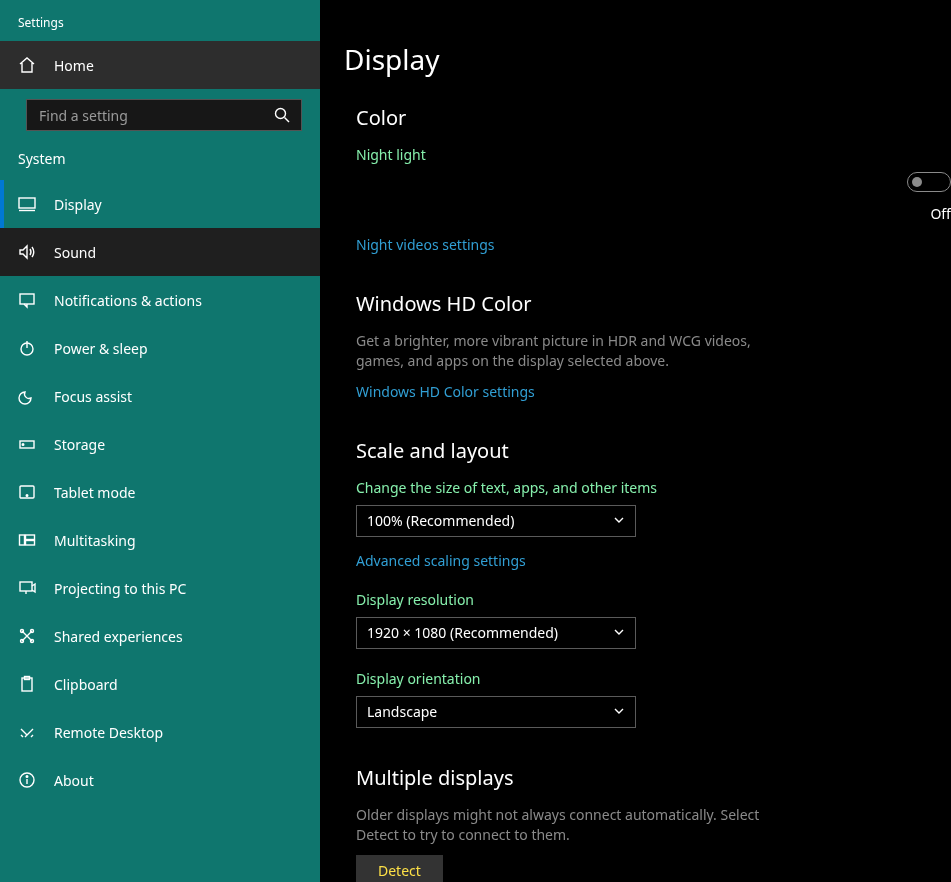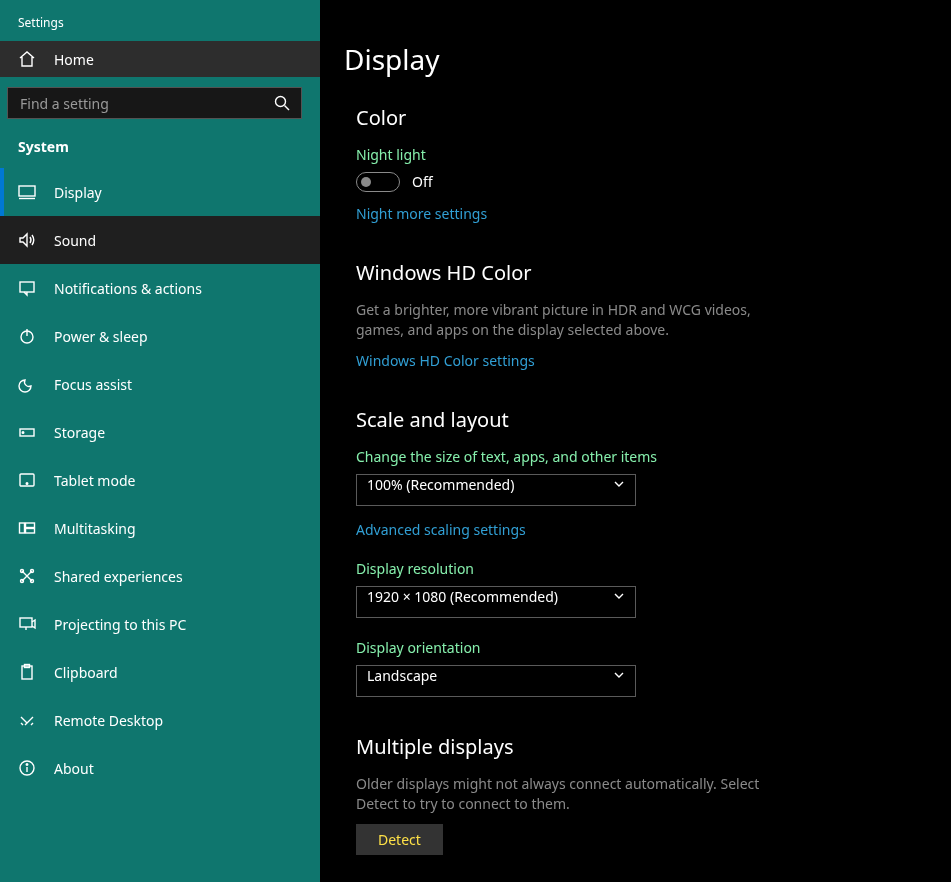--- a/index.html
+++ b/index.html
@@ -23,31 +23,31 @@
   }
   .app-title {
     padding: 14px 18px 10px 18px;
     font-size: 12px;
     font-weight: 400;
     color: #ffffff;
   }
   .home-row {
     display: flex;
     align-items: center;
-    height: 36px;
+    height: 48px;
     padding: 0 18px;
     background: #2d2d2d;
     cursor: pointer;
     gap: 18px;
   }
   .home-row .label {
     font-size: 14px;
   }
   .search-wrap {
-    padding: 10px 18px 14px 7px;
+    padding: 10px 18px 14px 26px;
   }
   .search-box {
     width: 100%;
     height: 32px;
     border: 1px solid #535353;
     background: #171717;
     display: flex;
     align-items: center;
     padding: 0 10px;
     justify-content: space-between;
@@ -58,21 +58,21 @@
     color: #cfcfcf;
     outline: none;
     font-size: 14px;
     width: 240px;
     font-family: inherit;
   }
   .search-box input::placeholder { color: #9a9a9a; }
   .sidebar-section-title {
     padding: 4px 18px 12px 18px;
     font-size: 14px;
-    font-weight: 700;
+    font-weight: 400;
   }
   .nav-list { display: flex; flex-direction: column; }
   .nav-item {
     display: flex;
     align-items: center;
     gap: 18px;
     height: 48px;
     padding: 0 18px;
     cursor: pointer;
     position: relative;
@@ -119,21 +119,21 @@
   }
   .link {
     font-size: 14px;
     color: #319fd4;
     cursor: pointer;
     margin: 0 0 0 0;
   }
   .block { margin-bottom: 36px; margin-left: 12px; }
   .subblock { margin-bottom: 20px; }
 
-  .toggle-row { display: flex; align-items: flex-start; gap: 12px; margin-bottom: 12px; }
+  .toggle-row { display: flex; align-items: flex-end; gap: 12px; margin-bottom: 12px; flex-direction: column; }
   .toggle {
     width: 44px; height: 20px;
     border: 1.5px solid #8a8a8a;
     border-radius: 10px;
     position: relative;
     cursor: pointer;
   }
   .toggle .knob {
     position: absolute;
     top: 50%; left: 4px;
@@ -143,21 +143,21 @@
     transform: translateY(-50%);
   }
   .toggle-label { font-size: 14px; }
 
   .dropdown {
     width: 280px;
     height: 32px;
     border: 1px solid #5a5a5a;
     background: #000000;
     display: flex;
-    align-items: flex-start;
+    align-items: center;
     justify-content: space-between;
     padding: 0 10px;
     cursor: pointer;
     font-size: 14px;
     margin-bottom: 14px;
   }
   .chevron svg { stroke: #ffffff; fill: none; stroke-width: 1.4; }
 
   .button {
     background: #333333;
@@ -268,38 +268,38 @@
             <rect x="1.5" y="4" width="5" height="10"></rect>
             <rect x="7.5" y="4" width="9" height="4.5"></rect>
             <rect x="7.5" y="9.5" width="9" height="4.5"></rect>
           </svg>
       </span>
       <span>Multitasking</span>
     </div>
     <div class="nav-item">
       <span class="icon">
         <svg viewBox="0 0 18 18">
+            <rect x="2" y="3" width="12" height="9"></rect>
+            <path d="M8 12 V15"></path>
+            <path d="M14 7 L17 5 V13 L14 11"></path>
+          </svg>
+      </span>
+      <span>Projecting to this PC</span>
+    </div>
+    <div class="nav-item">
+      <span class="icon">
+        <svg viewBox="0 0 18 18">
             <circle cx="4" cy="4" r="1.5"></circle>
             <circle cx="14" cy="4" r="1.5"></circle>
             <circle cx="4" cy="14" r="1.5"></circle>
             <circle cx="14" cy="14" r="1.5"></circle>
             <path d="M4 4 L14 14 M14 4 L4 14"></path>
           </svg>
       </span>
       <span>Shared experiences</span>
-    </div>
-    <div class="nav-item">
-      <span class="icon">
-        <svg viewBox="0 0 18 18">
-            <rect x="2" y="3" width="12" height="9"></rect>
-            <path d="M8 12 V15"></path>
-            <path d="M14 7 L17 5 V13 L14 11"></path>
-          </svg>
-      </span>
-      <span>Projecting to this PC</span>
     </div>
     <div class="nav-item">
       <span class="icon">
         <svg viewBox="0 0 18 18">
             <rect x="4" y="3" width="10" height="13"></rect>
             <rect x="6.5" y="1.5" width="5" height="3"></rect>
           </svg>
       </span>
       <span>Clipboard</span>
     </div>
@@ -330,21 +330,21 @@
 
   <div class="block">
     <h2 class="section-heading">Color</h2>
     <p class="field-label">Night light</p>
     <div class="toggle-row">
       <div class="toggle">
         <div class="knob"></div>
       </div>
       <span class="toggle-label">Off</span>
     </div>
-    <p class="link">Night more settings</p>
+    <p class="link">Night videos settings</p>
   </div>
 
   <div class="block">
     <h2 class="section-heading">Windows HD Color</h2>
     <p class="desc">Get a brighter, more vibrant picture in HDR and WCG videos, games, and apps on the display selected above.</p>
     <p class="link">Windows HD Color settings</p>
   </div>
 
   <div class="block">
     <h2 class="section-heading">Scale and layout</h2>

